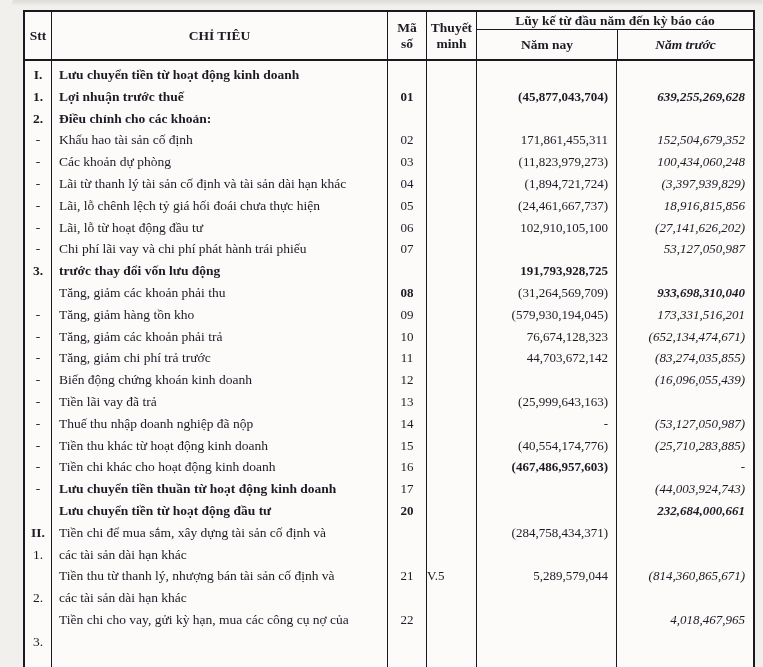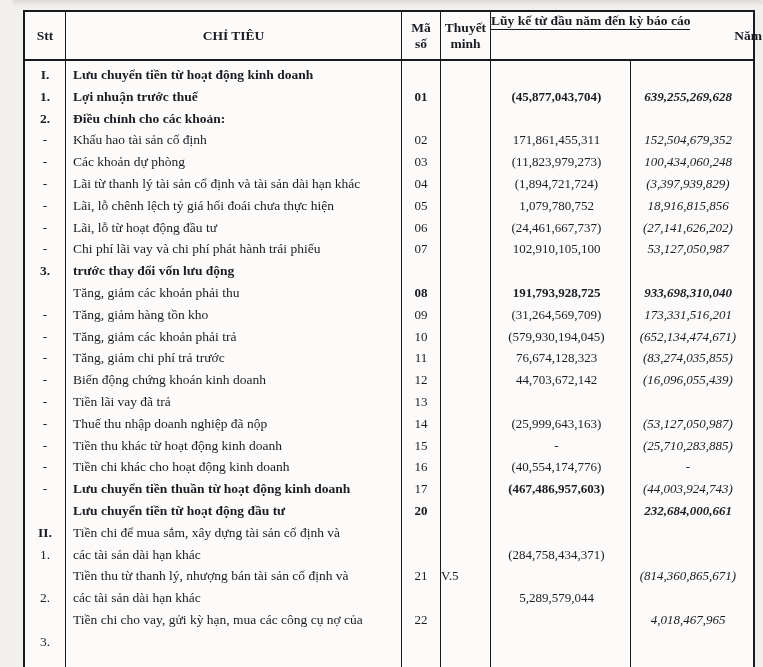--- a/index.html
+++ b/index.html
@@ -40,42 +40,42 @@
     flex-direction: column;
   }
   .thead {
     display: flex;
     height: 47px;
     border-bottom: 2px solid #191920;
     font-weight: bold;
     flex-shrink: 0;
   }
   .col { box-sizing: border-box; }
-  .c-stt  { width: 41px;  border-right: 1.5px solid #191920; }
+  .c-stt  { width: 27px;  border-right: 1.5px solid #191920; }
   .c-label{ width: 336px; border-right: 1.5px solid #191920; }
   .c-code { width: 39px;  border-right: 1.5px solid #191920; }
   .c-note { width: 50px;  border-right: 1.5px solid #191920; }
   .c-now  { width: 140px; border-right: 1.5px solid #191920; }
   .c-prev { flex: 1; font-style: italic; }
   .hcell {
     display: flex;
     align-items: center;
     justify-content: center;
     text-align: center;
     font-size: 13.5px;
   }
   .hstack {
     display: flex;
     flex-direction: column;
     align-items: center;
     justify-content: center;
     line-height: 1.18;
     font-size: 13.5px;
   }
-  .c-group { flex: 1; display: flex; flex-direction: row; }
+  .c-group { flex: 1; display: flex; flex-direction: column; }
   .group-top {
     height: 17px;
     flex-shrink: 0;
     border-bottom: 1.5px solid #191920;
     display: flex;
     align-items: center;
     justify-content: center;
     font-size: 13.5px;
   }
   .group-bottom { flex: 1; display: flex; }
@@ -90,21 +90,21 @@
     height: 21.8px;
     line-height: 21.8px;
     white-space: nowrap;
     font-size: 13.5px;
   }
   .ln.b { font-weight: bold; }
   .col-stt-cell   { text-align: center; }
   .col-label-cell { padding-left: 7px; }
   .col-code-cell  { text-align: center; font-size: 13px; }
   .col-note-cell  { text-align: left; font-size: 13px; }
-  .col-num-cell   { text-align: center; padding-right: 8px; font-size: 13px; }
+  .col-num-cell   { text-align: right; padding-right: 8px; font-size: 13px; }
 </style>
 </head>
 <body>
 
 <div class="page">
   <div class="scan-artifact"></div>
 
   <div class="table">
 
     <div class="thead">
@@ -243,21 +243,20 @@
           <div class="ln col-note-cell" style="visibility: visible;">&nbsp;</div>
           <div class="ln col-note-cell" style="visibility: visible;">&nbsp;</div>
         </div>
       <div class="col c-now" id="col-now">
           <div class="ln col-num-cell b" style="visibility: visible;">&nbsp;</div>
           <div class="ln col-num-cell b">(45,877,043,704)</div>
           <div class="ln col-num-cell b" style="visibility: visible;">&nbsp;</div>
           <div class="ln col-num-cell">171,861,455,311</div>
           <div class="ln col-num-cell">(11,823,979,273)</div>
           <div class="ln col-num-cell">(1,894,721,724)</div>
-          <div class="ln col-num-cell">1,079,780,752</div>
           <div class="ln col-num-cell">(24,461,667,737)</div>
           <div class="ln col-num-cell">102,910,105,100</div>
           <div class="ln col-num-cell b" style="visibility: visible;">&nbsp;</div>
           <div class="ln col-num-cell b">191,793,928,725</div>
           <div class="ln col-num-cell">(31,264,569,709)</div>
           <div class="ln col-num-cell">(579,930,194,045)</div>
           <div class="ln col-num-cell">76,674,128,323</div>
           <div class="ln col-num-cell">44,703,672,142</div>
           <div class="ln col-num-cell" style="visibility: visible;">&nbsp;</div>
           <div class="ln col-num-cell">(25,999,643,163)</div>

